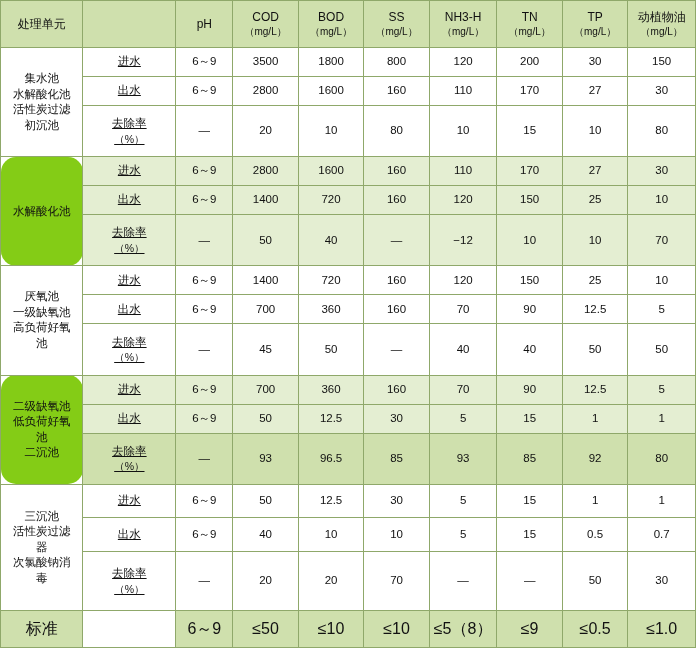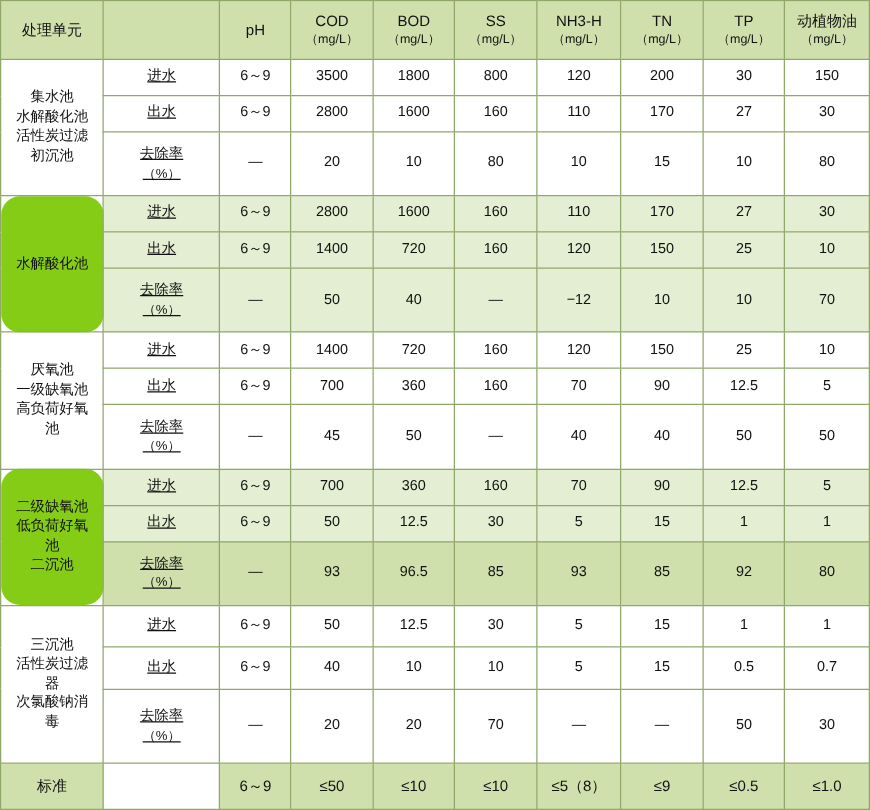--- a/index.html
+++ b/index.html
@@ -56,21 +56,21 @@
   tr.tint2 td {
     background: #cfe0ad;
   }
   tr.plain td {
     background: #ffffff;
   }
   
   tr.std td {
     background: #cfe0ad;
     height: 34px;
-    font-size: 12px;
+    font-size: 16px;
   }
   tr.std td.blank {
     background: #ffffff;
   }
   td.lab {
     font-size: 12px;
     text-decoration: underline;
   }
   td.lab .pct {
     display: block;

